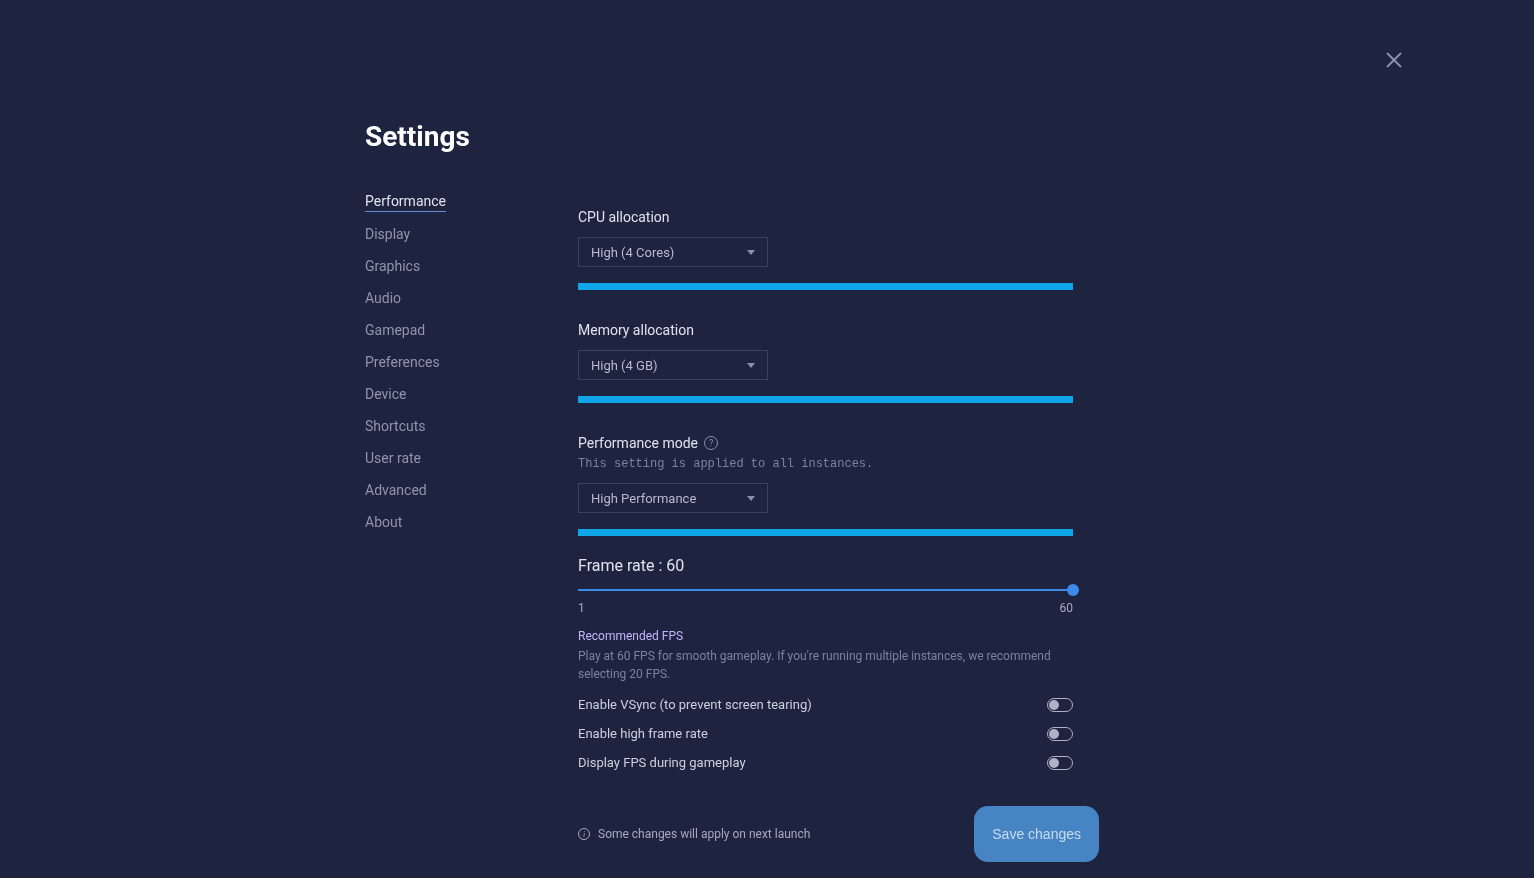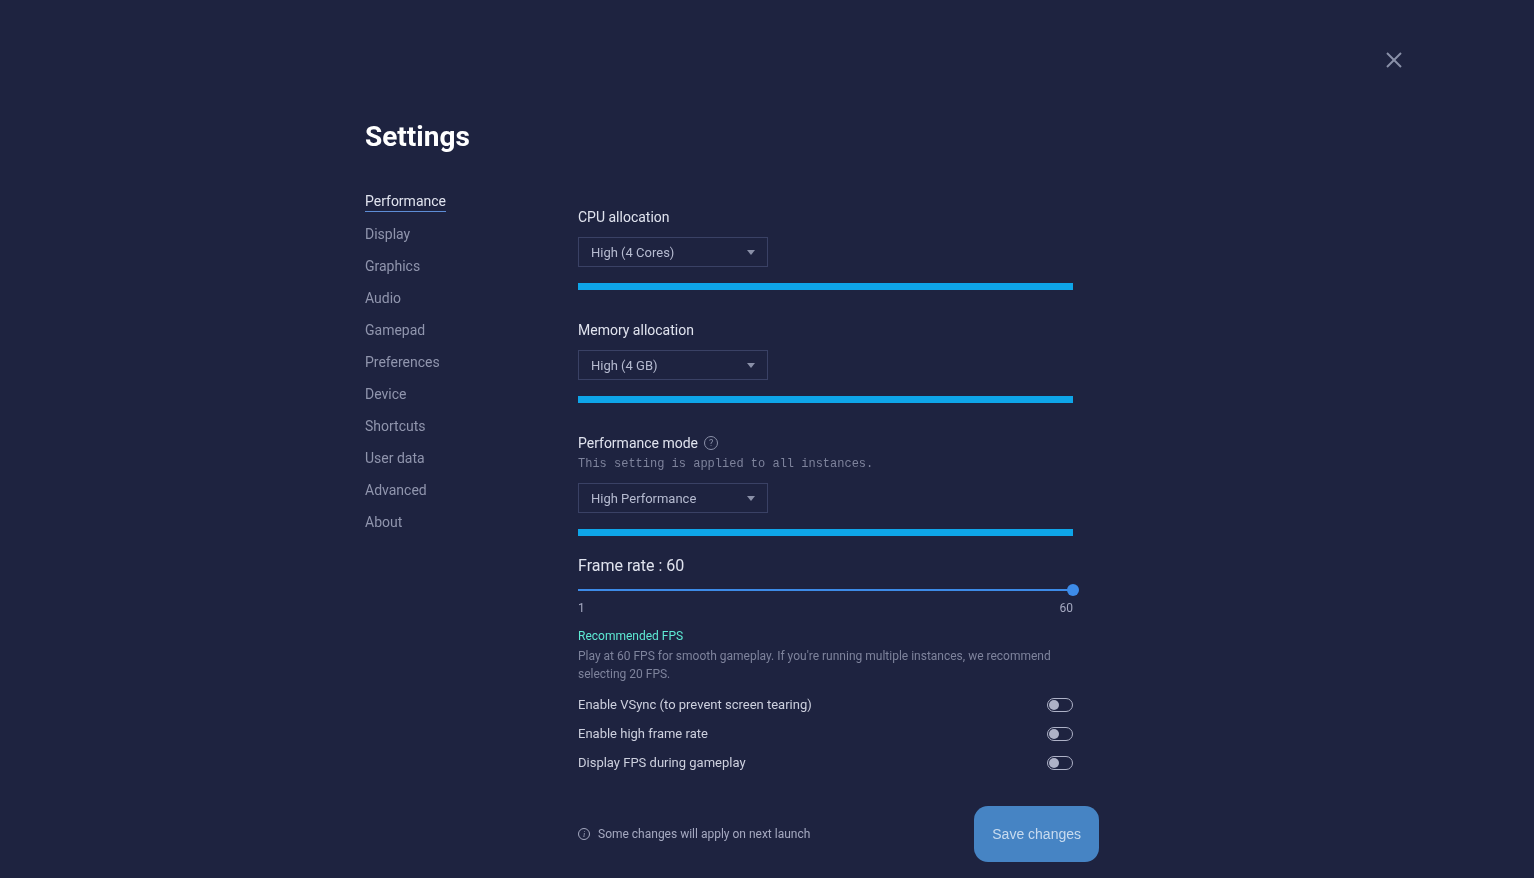--- a/index.html
+++ b/index.html
@@ -156,21 +156,21 @@
     }
     .slider-range {
       display: flex;
       justify-content: space-between;
       font-size: 12px;
       color: #a5a9c0;
       margin-top: 4px;
     }
     .rec-title {
       font-size: 12px;
-      color: #5eead4;
+      color: #c4b5fd;
       margin-top: 14px;
     }
     .rec-text {
       font-size: 12px;
       color: #7e839c;
       margin-top: 4px;
       line-height: 1.5;
     }
     .toggle-row {
       display: flex;
@@ -256,21 +256,21 @@
   <div class="content">
     <div class="sidebar">
       <div class="sidebar-item active">Performance</div>
       <div class="sidebar-item">Display</div>
       <div class="sidebar-item">Graphics</div>
       <div class="sidebar-item">Audio</div>
       <div class="sidebar-item">Gamepad</div>
       <div class="sidebar-item">Preferences</div>
       <div class="sidebar-item">Device</div>
       <div class="sidebar-item">Shortcuts</div>
-      <div class="sidebar-item">User data</div>
+      <div class="sidebar-item">User rate</div>
       <div class="sidebar-item">Advanced</div>
       <div class="sidebar-item">About</div>
     </div>
 
     <div class="main">
 
       <div class="section">
         <div class="section-label">CPU allocation</div>
         <div class="select">
           <span>High (4 Cores)</span>

